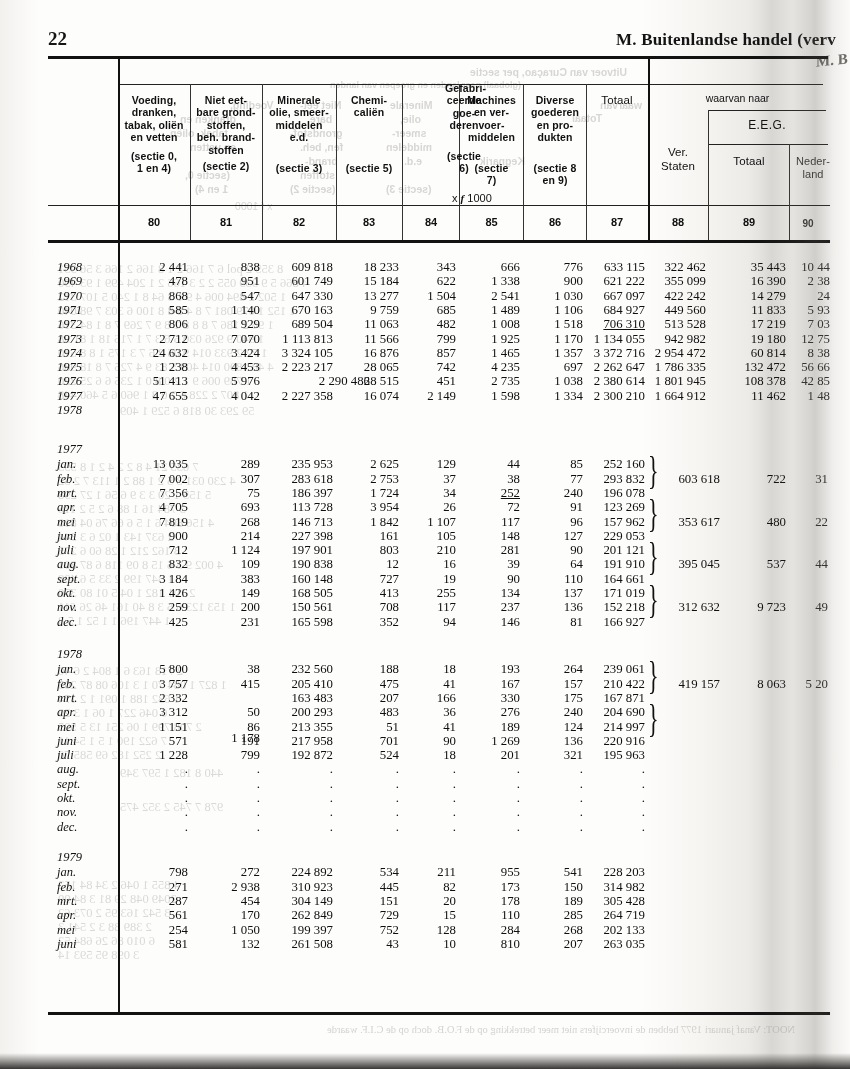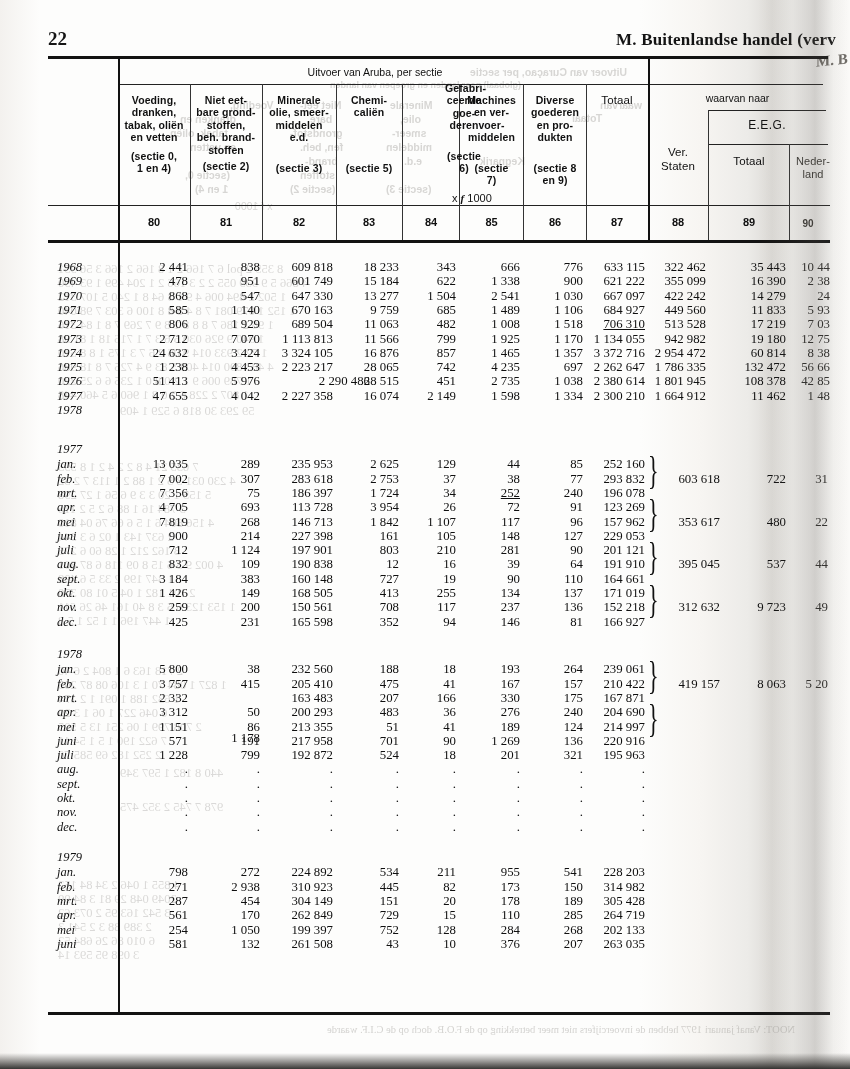--- a/index.html
+++ b/index.html
@@ -301,21 +301,20 @@
   <div class="vrule" style="left:262px; top:84px; height:156px;"></div>
   <div class="vrule" style="left:336px; top:84px; height:156px;"></div>
   <div class="vrule" style="left:402px; top:84px; height:156px;"></div>
   <div class="vrule" style="left:459px; top:84px; height:156px;"></div>
   <div class="vrule" style="left:523px; top:84px; height:156px;"></div>
   <div class="vrule" style="left:586px; top:84px; height:156px;"></div>
   <div class="vrule vrule-thick" style="left:648px; top:56px; height:184px;"></div>
   <div class="vrule" style="left:708px; top:110px; height:130px;"></div>
   <div class="vrule" style="left:789px; top:144px; height:96px;"></div>
 
-  <div class="hdr-span" style="left:190px; top:66px; width:370px;">Uitvoer van Aruba, per sectie</div>
   <div class="hdr-span" style="left:650px; top:92px; width:175px; font-weight:400;">waarvan naar</div>
   <div class="hdr-span" style="left:712px; top:118px; width:110px; font-weight:400; font-size:12px; letter-spacing:0.4px;">E.E.G.</div>
 
   <div class="hdr-cell" style="left:120px; top:94px; width:68px;">
     <span style="white-space:pre-line;">Voeding,
 dranken,
 tabak, oliën
 en vetten</span>
     <span class="sect" style="white-space:pre-line;">(sectie 0,
 1 en 4)</span>
@@ -803,20 +802,20 @@
       <div class="cellnum" style="width: 54px; left: 402px; top: 922.5px;">128</div>
       <div class="cellnum" style="width: 60px; left: 460px; top: 922.5px;">284</div>
       <div class="cellnum" style="width: 60px; left: 523px; top: 922.5px;">268</div>
       <div class="cellnum" style="width: 62px; left: 583px; top: 922.5px;">202 133</div>
       <div class="rowlabel" style="left: 57px; top: 936.8px;">juni</div>
       <div class="cellnum" style="width: 74px; left: 114px; top: 936.8px;">581</div>
       <div class="cellnum" style="width: 74px; left: 186px; top: 936.8px;">132</div>
       <div class="cellnum" style="width: 86px; left: 247px; top: 936.8px;">261 508</div>
       <div class="cellnum" style="width: 58px; left: 341px; top: 936.8px;">43</div>
       <div class="cellnum" style="width: 54px; left: 402px; top: 936.8px;">10</div>
-      <div class="cellnum" style="width: 60px; left: 460px; top: 936.8px;">376</div>
+      <div class="cellnum" style="width: 60px; left: 460px; top: 936.8px;">810</div>
       <div class="cellnum" style="width: 60px; left: 523px; top: 936.8px;">207</div>
       <div class="cellnum" style="width: 62px; left: 583px; top: 936.8px;">263 035</div>
     </div>
 
   <div class="fold-shadow"></div>
   <div class="bottom-dark"></div>
 </div>
 
 </body></html>

